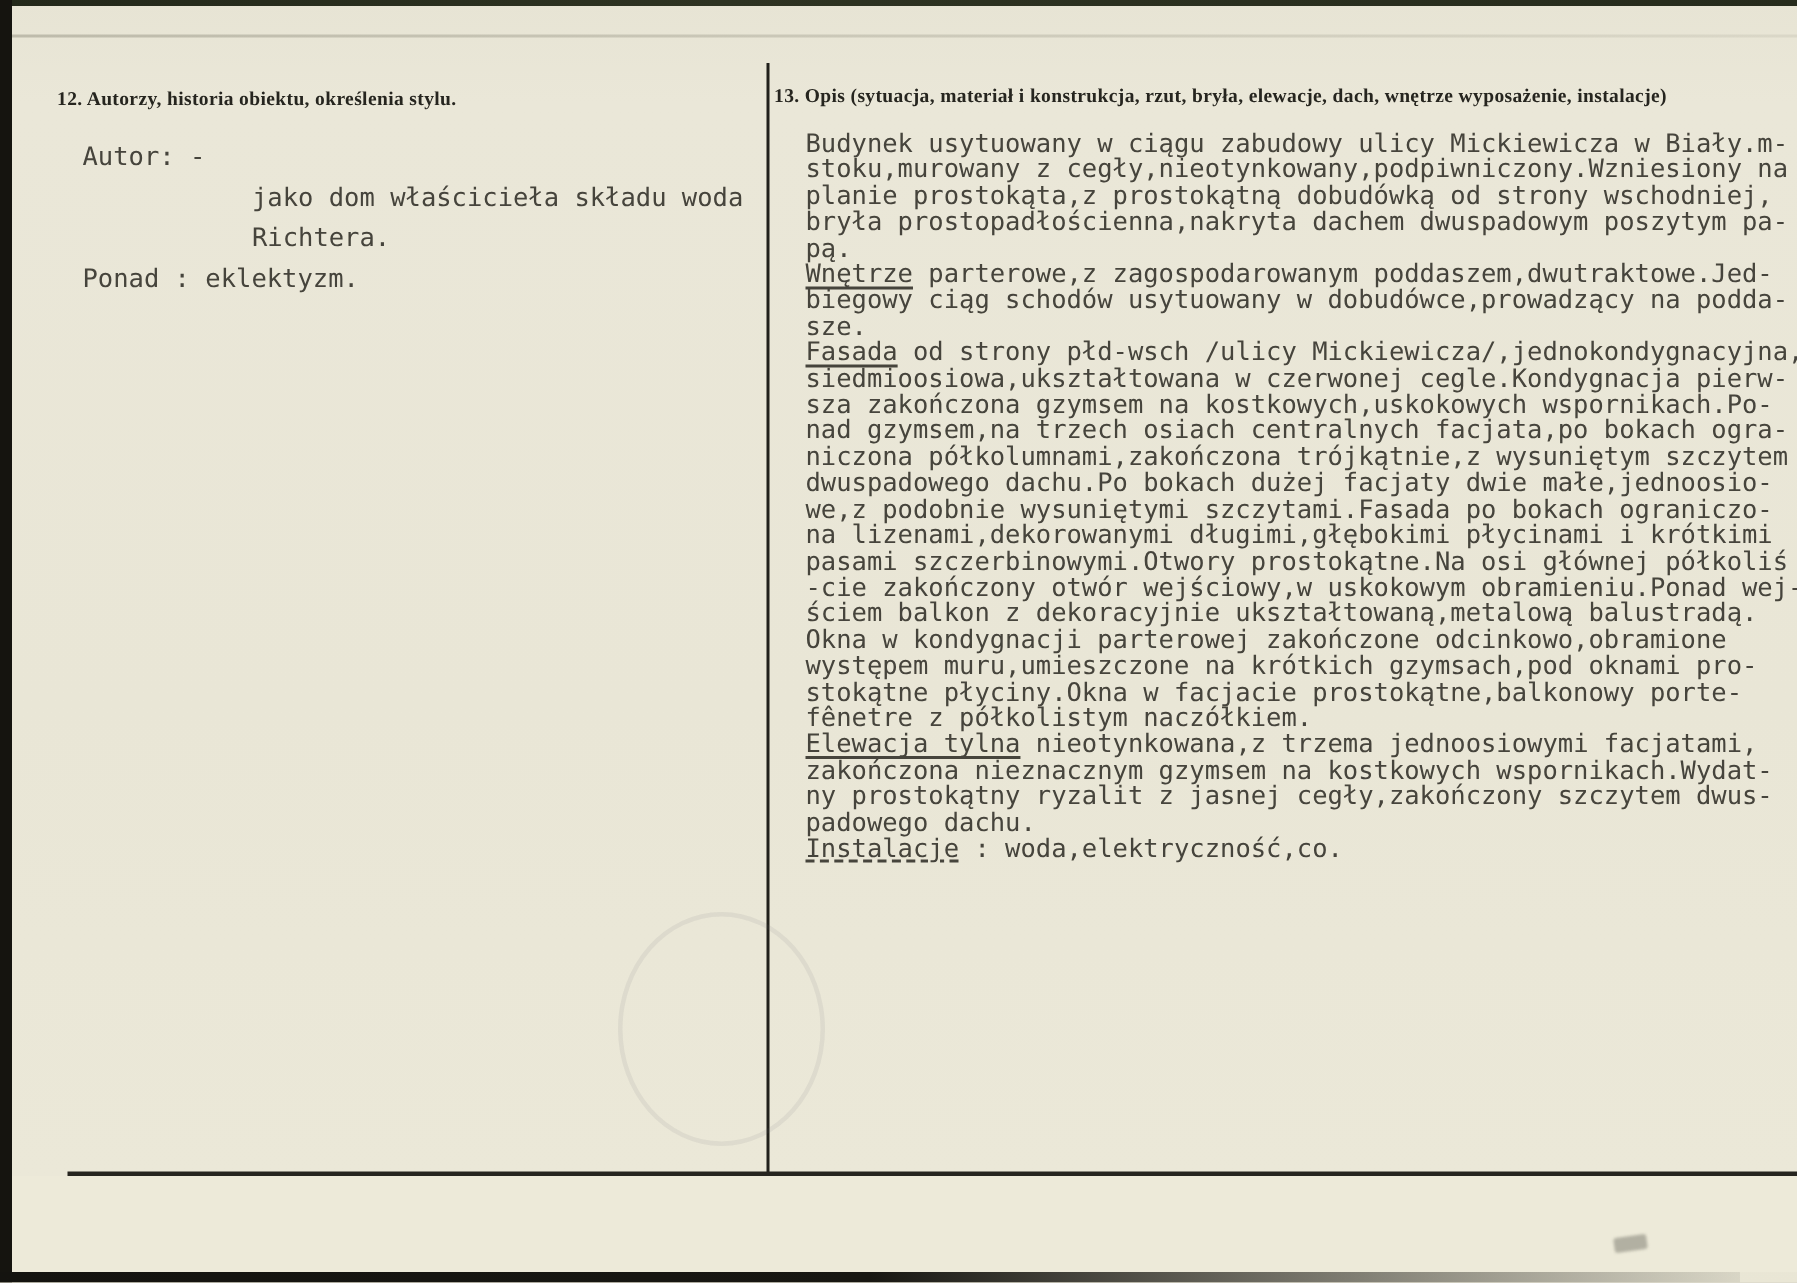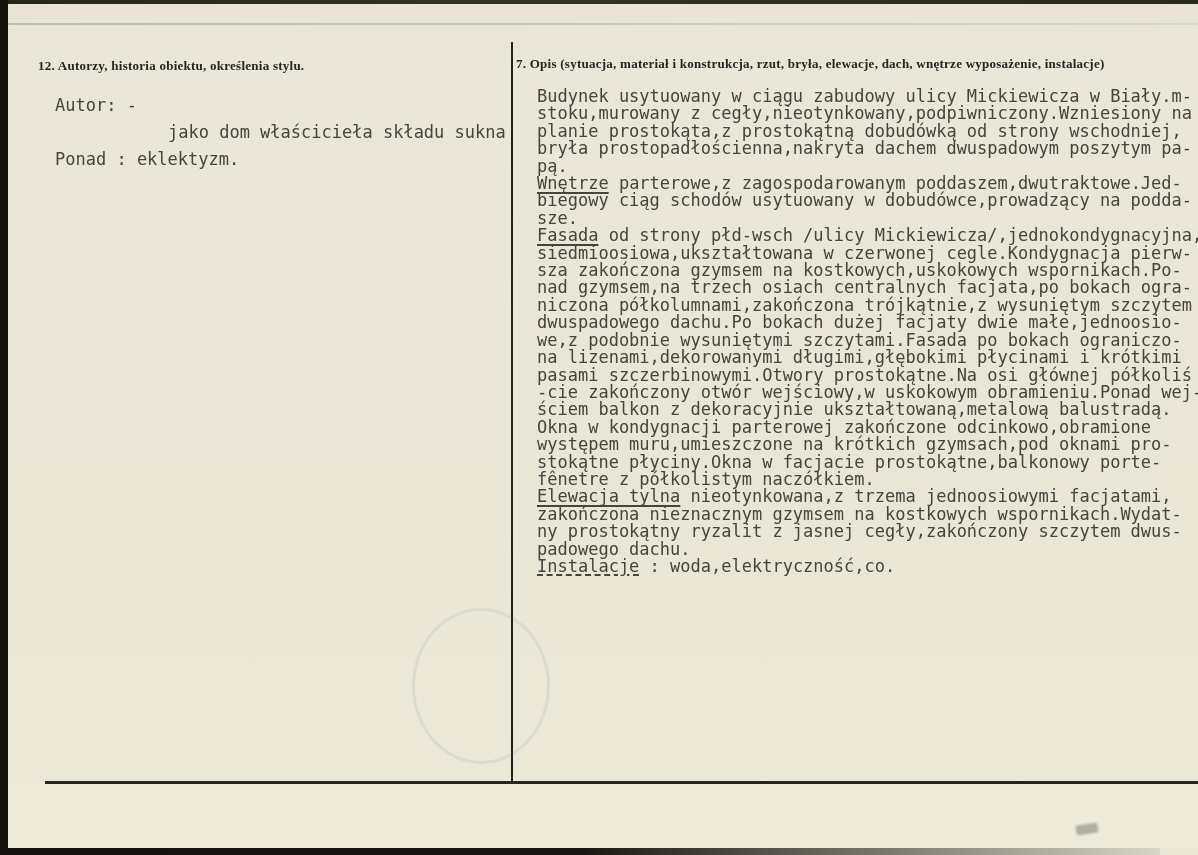--- a/index.html
+++ b/index.html
@@ -96,25 +96,25 @@
 <body>
 
 <div class="paper"></div>
 
 <div class="scan-top-strip"></div>
 <div class="top-crease"></div>
 <div class="scan-left-bar"></div>
 
 <div class="form-print header-12">12. Autorzy, historia obiektu, określenia stylu.</div>
 
-<div class="form-print header-13">7. Opis (sytuacja, materiał i konstrukcja, rzut, bryła, elewacje, dach, wnętrze wyposażenie, instalacje)</div>
+<div class="form-print header-13">13. Opis (sytuacja, materiał i konstrukcja, rzut, bryła, elewacje, dach, wnętrze wyposażenie, instalacje)</div>
 
 <div class="divider-vertical"></div>
 
-<div class="typed typed-left" id="left-lines"><div class="typed-line">Autor: -</div><div class="typed-line indent-1">jako dom właścicieła składu sukna</div><div class="typed-line">Ponad : eklektyzm.</div></div>
+<div class="typed typed-left" id="left-lines"><div class="typed-line">Autor: -</div><div class="typed-line indent-1">jako dom właścicieła składu woda</div><div class="typed-line indent-1">Richtera.</div><div class="typed-line">Ponad : eklektyzm.</div></div>
 
 <div class="typed typed-right" id="right-lines"><div class="typed-line"><span>Budynek usytuowany w ciągu zabudowy ulicy Mickiewicza w Biały.m-</span></div><div class="typed-line"><span>stoku,murowany z cegły,nieotynkowany,podpiwniczony.Wzniesiony na</span></div><div class="typed-line"><span>planie prostokąta,z prostokątną dobudówką od strony wschodniej,</span></div><div class="typed-line"><span>bryła prostopadłościenna,nakryta dachem dwuspadowym poszytym pa-</span></div><div class="typed-line"><span>pą.</span></div><div class="typed-line"><span class="term">Wnętrze</span><span> parterowe,z zagospodarowanym poddaszem,dwutraktowe.Jed-</span></div><div class="typed-line"><span>biegowy ciąg schodów usytuowany w dobudówce,prowadzący na podda-</span></div><div class="typed-line"><span>sze.</span></div><div class="typed-line"><span class="term">Fasada</span><span> od strony płd-wsch /ulicy Mickiewicza/,jednokondygnacyjna,</span></div><div class="typed-line"><span>siedmioosiowa,ukształtowana w czerwonej cegle.Kondygnacja pierw-</span></div><div class="typed-line"><span>sza zakończona gzymsem na kostkowych,uskokowych wspornikach.Po-</span></div><div class="typed-line"><span>nad gzymsem,na trzech osiach centralnych facjata,po bokach ogra-</span></div><div class="typed-line"><span>niczona półkolumnami,zakończona trójkątnie,z wysuniętym szczytem</span></div><div class="typed-line"><span>dwuspadowego dachu.Po bokach dużej facjaty dwie małe,jednoosio-</span></div><div class="typed-line"><span>we,z podobnie wysuniętymi szczytami.Fasada po bokach ograniczo-</span></div><div class="typed-line"><span>na lizenami,dekorowanymi długimi,głębokimi płycinami i krótkimi</span></div><div class="typed-line"><span>pasami szczerbinowymi.Otwory prostokątne.Na osi głównej półkoliś</span></div><div class="typed-line"><span>-cie zakończony otwór wejściowy,w uskokowym obramieniu.Ponad wej-</span></div><div class="typed-line"><span>ściem balkon z dekoracyjnie ukształtowaną,metalową balustradą.</span></div><div class="typed-line"><span>Okna w kondygnacji parterowej zakończone odcinkowo,obramione</span></div><div class="typed-line"><span>występem muru,umieszczone na krótkich gzymsach,pod oknami pro-</span></div><div class="typed-line"><span>stokątne płyciny.Okna w facjacie prostokątne,balkonowy porte-</span></div><div class="typed-line"><span>fênetre z półkolistym naczółkiem.</span></div><div class="typed-line"><span class="term">Elewacja tylna</span><span> nieotynkowana,z trzema jednoosiowymi facjatami,</span></div><div class="typed-line"><span>zakończona nieznacznym gzymsem na kostkowych wspornikach.Wydat-</span></div><div class="typed-line"><span>ny prostokątny ryzalit z jasnej cegły,zakończony szczytem dwus-</span></div><div class="typed-line"><span>padowego dachu.</span></div><div class="typed-line"><span class="term dashed">Instalacje</span><span> : woda,elektryczność,co.</span></div></div>
 
 <div class="stamp-ghost"></div>
 
 <div class="rule-bottom"></div>
 <div class="lower-strip"></div>
 <div class="pencil-smudge"></div>
 <div class="scan-bottom-bar"></div>
 

